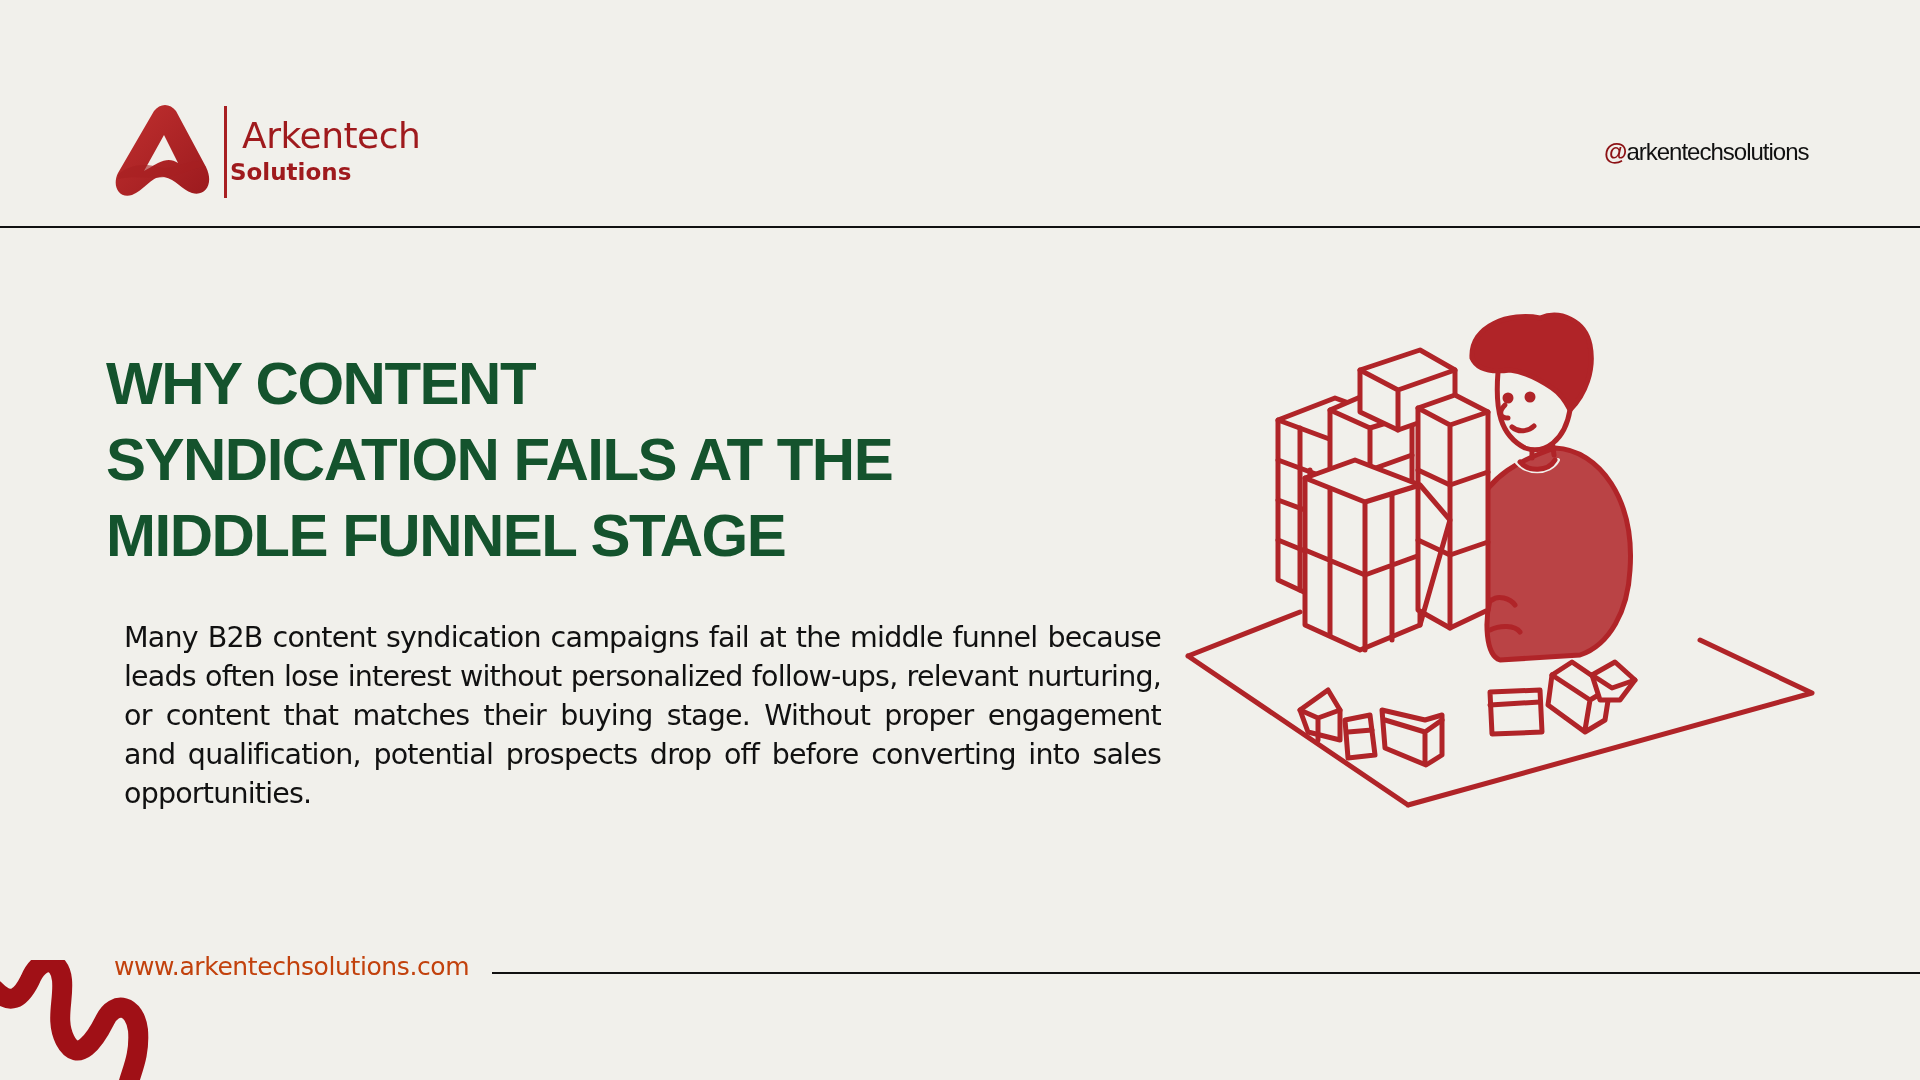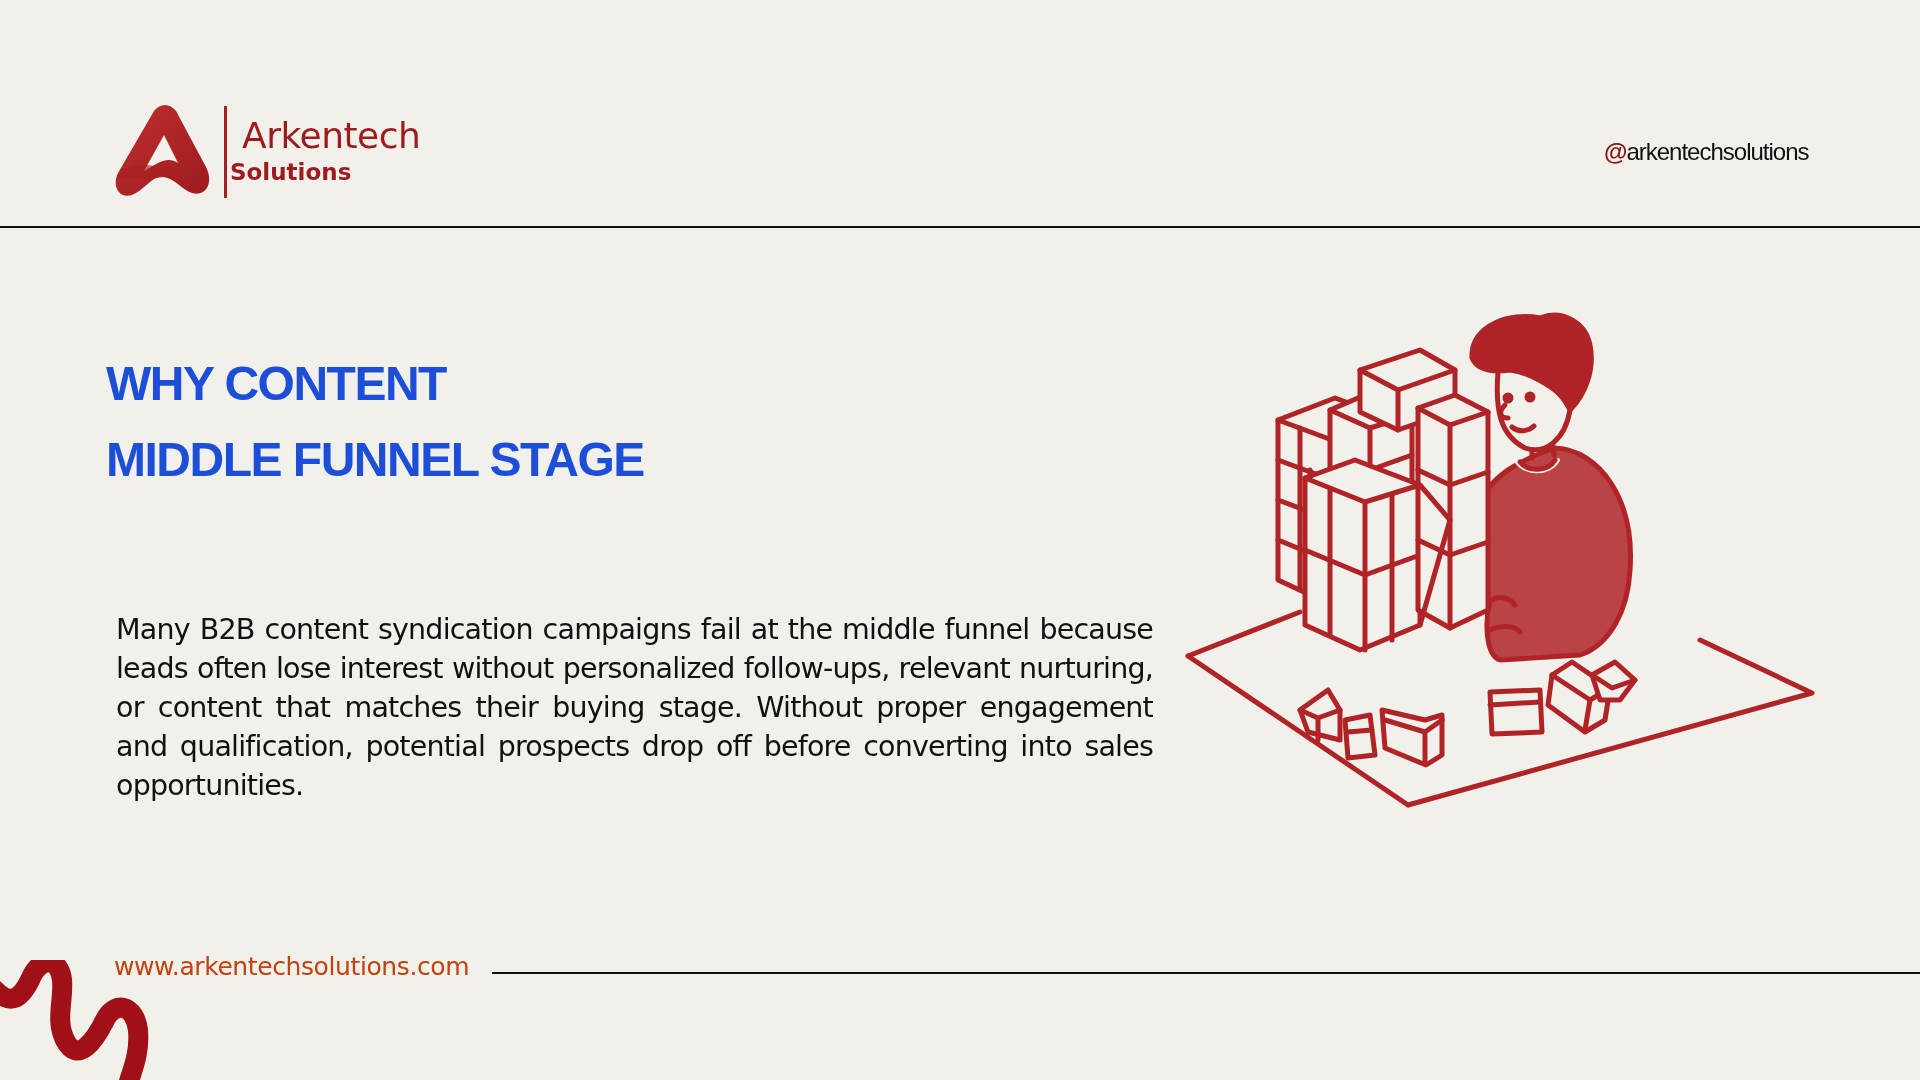--- a/index.html
+++ b/index.html
@@ -5,23 +5,23 @@
   html, body { margin:0; padding:0; }
   body { width:1920px; height:1080px; background:#f1f0eb; position:relative; overflow:hidden; font-family:"Liberation Sans", sans-serif; color:#0a0a0a; }
   .abs { position:absolute; }
   .logo-mark { left:114px; top:105px; width:98px; height:94px; }
   .logo-divider { left:224px; top:106px; width:3px; height:92px; background:#a81f22; }
   .brand-name { left:242px; top:116px; font-family:"DejaVu Sans", sans-serif; font-weight:normal; font-size:36px; color:#9f1a1d; letter-spacing:-0.5px; line-height:40px; }
   .brand-sub { left:230px; top:158px; font-family:"DejaVu Sans", sans-serif; font-weight:bold; font-size:23px; color:#9f1a1d; line-height:28px; }
   .handle { left:1604px; top:138px; font-size:24px; letter-spacing:-1px; color:#111;text-align:right; }
   .handle .at { color:#8c1114; font-weight:bold; }
   .rule-top { left:0; top:226px; width:1920px; height:2px; background:#111; }
-  .headline { left:106px; top:346px; width:1000px; font-weight:bold; font-size:48px; line-height:76px; letter-spacing:-1.5px; color:#1d4ed8; text-transform:uppercase; margin:0; }
+  .headline { left:106px; top:346px; width:1000px; font-weight:bold; font-size:60px; line-height:76px; letter-spacing:-1.5px; color:#14532d; text-transform:uppercase; margin:0; }
   .headline span { display:block; }
-  .body-text { left:108px; top:602px; width:1037px; font-size:28.5px; line-height:39px; text-align:justify; color:#111; margin:8px; font-family:"DejaVu Sans", sans-serif; letter-spacing:-0.8px; }
+  .body-text { left:108px; top:602px; width:1037px; font-size:28.5px; line-height:39px; text-align:justify; color:#111; margin:16px; font-family:"DejaVu Sans", sans-serif; letter-spacing:-0.8px; }
   .url { left:114px; top:952px; font-size:25px; color:#c2410c; font-family:"DejaVu Sans", sans-serif; letter-spacing:-0.4px; }
   .rule-bottom { left:492px; top:972px; width:1428px; height:2px; background:#111; }
   .squiggle { left:0; top:960px; width:180px; height:120px; }
   .illustration { left:1180px; top:300px; width:640px; height:560px; }
 </style>
 </head>
 <body>
 
 <svg class="abs logo-mark" viewBox="0 0 98 94">
   <defs>
@@ -37,20 +37,21 @@
 <div class="abs logo-divider"></div>
 <div class="abs brand-name">Arkentech</div>
 <div class="abs brand-sub">Solutions</div>
 
 <div class="abs handle"><span class="at">@</span><span>arkentechsolutions</span></div>
 
 <div class="abs rule-top"></div>
 
 <h1 class="abs headline">
   <span>WHY CONTENT</span>
+  <span>SYNDICATION FAILS AT THE</span>
   <span>MIDDLE FUNNEL STAGE</span>
 </h1>
 
 <p class="abs body-text">Many B2B content syndication campaigns fail at the middle funnel because leads often lose interest without personalized follow-ups, relevant nurturing, or content that matches their buying stage. Without proper engagement and qualification, potential prospects drop off before converting into sales opportunities.</p>
 
 <svg class="abs illustration" viewBox="0 0 640 560" fill="none" stroke="#b02428" stroke-width="5" stroke-linecap="round" stroke-linejoin="round">
 
   <path d="M8 356 L120 312 M8 356 L228 505 M228 505 L632 393 M632 393 L520 340"></path>
 
   <path d="M295 210 C310 175 340 160 375 148 C420 150 455 200 450 270 C448 310 430 345 400 355 L320 360 C305 355 305 320 310 300" fill="#b02428" fill-opacity="0.85"></path>

